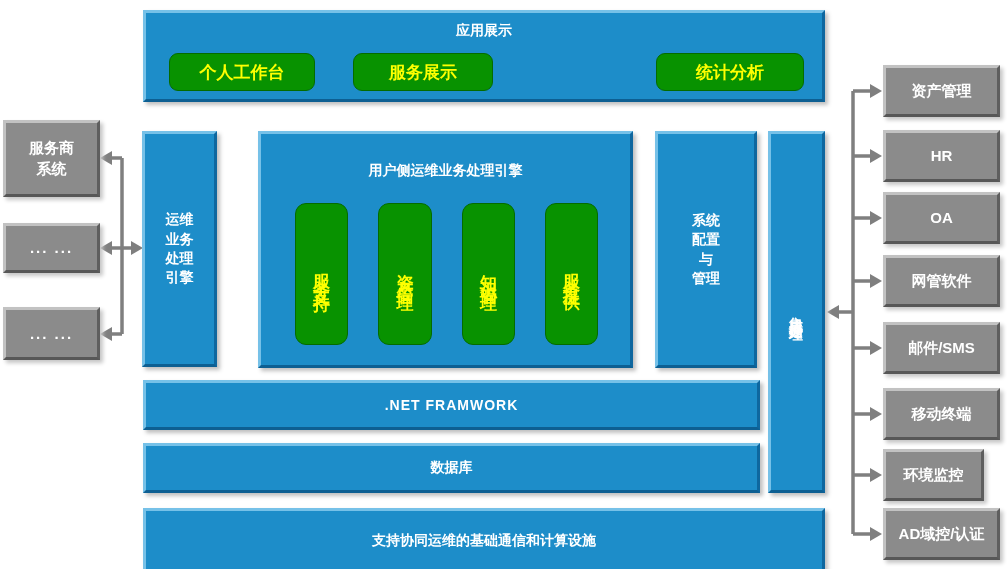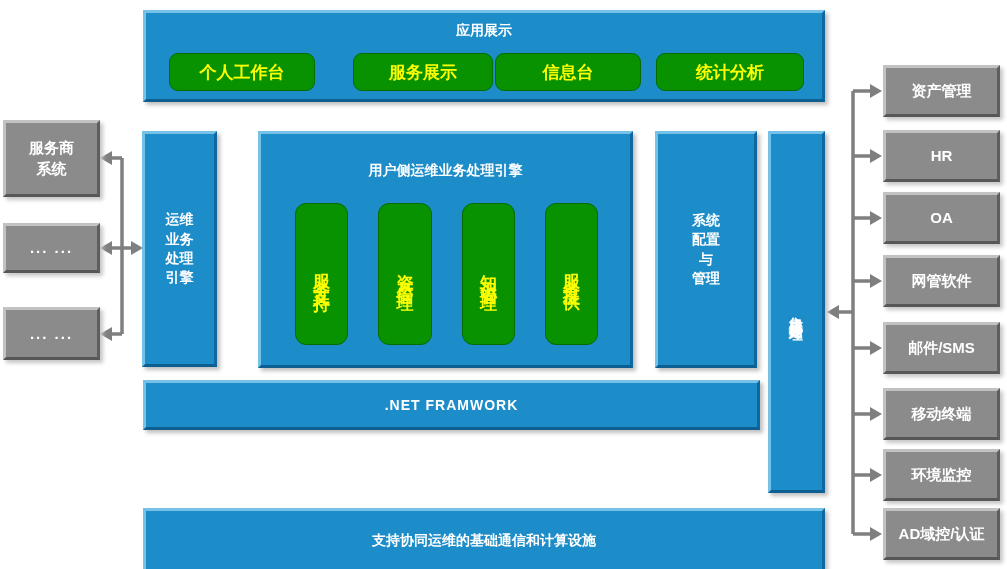--- a/index.html
+++ b/index.html
@@ -88,21 +88,20 @@
       <line x1="853" y1="312" x2="839" y2="312"></line>
       <polygon points="827,312 839,305 839,319" stroke="none"></polygon>
     </g>
   </svg>
 
   <div class="abs blue" style="left:143px;top:10px;width:682px;height:92px;">
     <div class="abs t17" style="left:0;top:9px;width:676px;text-align:center;">应用展示</div>
   </div>
   <div class="abs green-btn cc" style="left:169px;top:53px;width:146px;height:38px;">个人工作台</div>
   <div class="abs green-btn cc" style="left:336px;top:53px;width:140px;height:38px;margin-left:17px;">服务展示</div>
-  <div class="abs green-btn cc" style="left:495px;top:53px;width:146px;height:38px;">信息台</div>
   <div class="abs green-btn cc" style="left:656px;top:53px;width:148px;height:38px;">统计分析</div>
 
   <div class="abs gray cc t15 prelines" style="left:3px;top:120px;width:97px;height:77px;">服务商
 系统</div>
   <div class="abs gray cc t15" style="left:3px;top:223px;width:97px;height:50px;letter-spacing:2px;">... ...</div>
   <div class="abs gray cc t15" style="left:3px;top:307px;width:97px;height:53px;letter-spacing:2px;">... ...</div>
 
   <div class="abs blue cc t17 prelines" style="left:142px;top:131px;width:75px;height:236px;">运维
 业务
 处理
@@ -117,25 +116,26 @@
   <div class="abs pill cc" style="left:545px;top:203px;width:53px;height:142px;">服务提供</div>
 
   <div class="abs blue cc t17 prelines" style="left:655px;top:131px;width:102px;height:237px;">系统
 配置
 与
 管理</div>
 
   <div class="abs blue cc t17 vert" style="left:768px;top:131px;width:57px;height:362px;">集成接口处理</div>
 
   <div class="abs blue cc t17" style="left:143px;top:380px;width:617px;height:50px;letter-spacing:1px;">.NET FRAMWORK</div>
+  <div class="abs blue cc t17" style="left:143px;top:443px;width:617px;height:50px;">数据库</div>
 
   <div class="abs blue cc t17" style="left:143px;top:508px;width:682px;height:65px;font-family:Liberation Serif, serif;">支持协同运维的基础通信和计算设施</div>
 
   <div class="abs gray cc t15" style="left:883px;top:65px;width:117px;height:52px;">资产管理</div>
   <div class="abs gray cc t15" style="left:883px;top:192px;width:117px;height:52px;">OA</div>
   <div class="abs gray cc t15" style="left:883px;top:130px;width:117px;height:52px;">HR</div>
   <div class="abs gray cc t15" style="left:883px;top:255px;width:117px;height:52px;">网管软件</div>
   <div class="abs gray cc t15" style="left:883px;top:322px;width:117px;height:52px;">邮件/SMS</div>
   <div class="abs gray cc t15" style="left:883px;top:388px;width:117px;height:52px;">移动终端</div>
-  <div class="abs gray cc t15" style="left:883px;top:449px;width:117px;height:52px;">环境监控</div>
+  <div class="abs gray cc t15" style="left:883px;top:449px;width:101px;height:52px;">环境监控</div>
   <div class="abs gray cc t15" style="left:883px;top:508px;width:117px;height:52px;">AD域控/认证</div>
 
 </div>
 
 </body></html>

